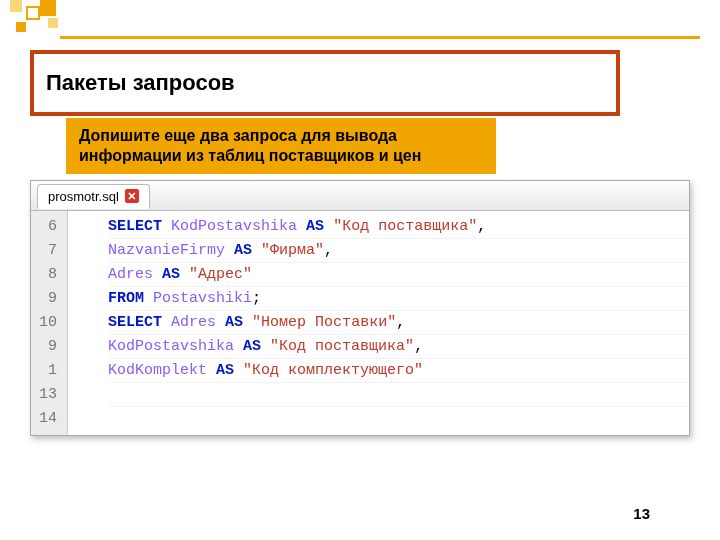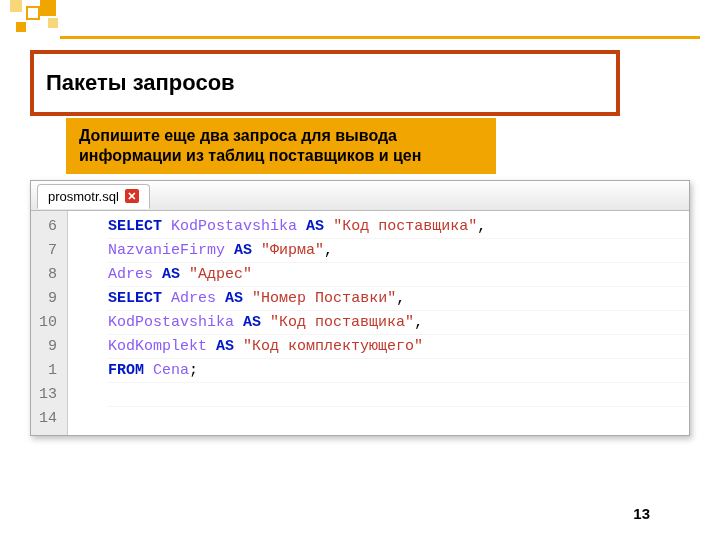--- a/index.html
+++ b/index.html
@@ -149,22 +149,22 @@
         <div>10</div>
         <div>9</div>
         <div>1</div>
         <div>13</div>
         <div>14</div>
       </div>
     <div class="code" id="code">
         <div class="line"><span class="kw">SELECT</span><span> </span><span class="ident">KodPostavshika</span><span> </span><span class="kw">AS</span><span> </span><span class="str">"Код поставщика"</span><span class="punc">,</span></div>
         <div class="line"><span class="ident">NazvanieFirmy</span><span> </span><span class="kw">AS</span><span> </span><span class="str">"Фирма"</span><span class="punc">,</span></div>
         <div class="line"><span class="ident">Adres</span><span> </span><span class="kw">AS</span><span> </span><span class="str">"Адрес"</span></div>
+        <div class="line"><span class="kw">FROM</span><span> </span><span class="ident">Postavshiki</span><span class="punc">;</span></div>
         <div class="line"><span class="kw">SELECT</span><span> </span><span class="ident">Adres</span><span> </span><span class="kw">AS</span><span> </span><span class="str">"Номер Поставки"</span><span class="punc">,</span></div>
         <div class="line"><span class="ident">KodPostavshika</span><span> </span><span class="kw">AS</span><span> </span><span class="str">"Код поставщика"</span><span class="punc">,</span></div>
         <div class="line"><span class="ident">KodKomplekt</span><span> </span><span class="kw">AS</span><span> </span><span class="str">"Код комплектующего"</span></div>
-        <div class="line"><span class="kw">FROM</span><span> </span><span class="ident">Cena</span><span class="punc">;</span></div>
         <div class="line"></div>
       </div>
   </div>
 </div>
 
 <div class="pagenum">13</div>
 
 </body></html>

